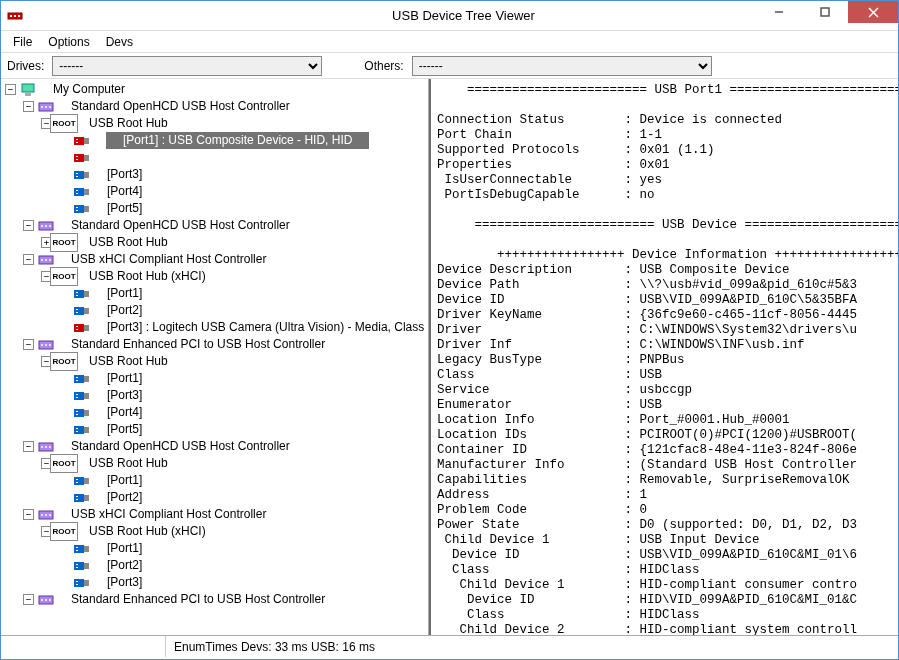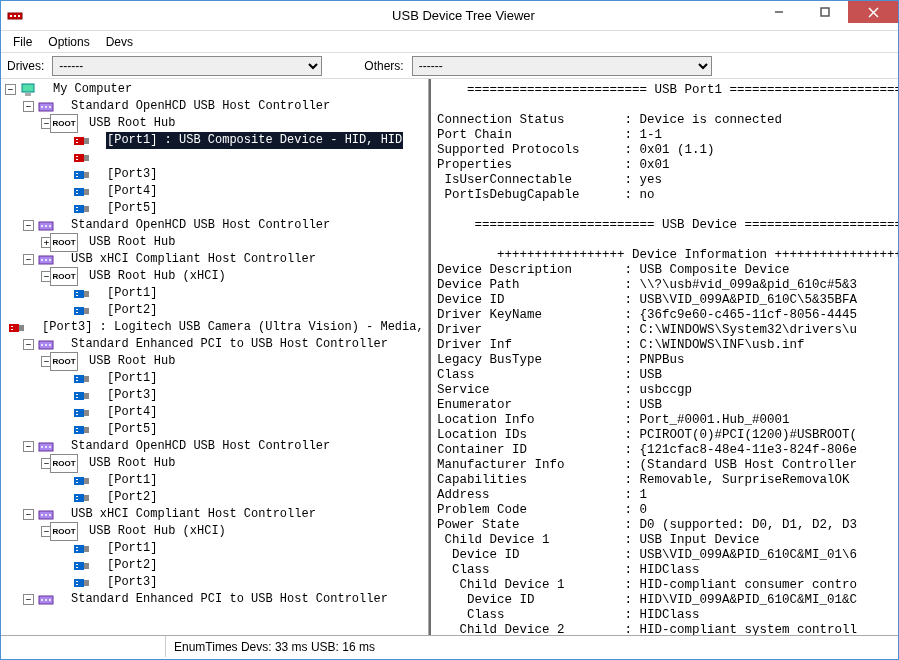--- a/index.html
+++ b/index.html
@@ -15,30 +15,30 @@
 .toolbar { height: 26px; display: flex; align-items: center; padding: 2px 6px; gap: 6px; border-bottom: 1px solid #ddd; }
 .toolbar label { margin-right: 2px; }
 .toolbar select { height: 20px; border: 1px solid #888; font-size: 12px; padding: 0 2px; }
 .toolbar select.drives-sel { width: 270px; }
 .toolbar select.others-sel { width: 300px; }
 .toolbar-gap { width: 30px; }
 .main { display: flex; height: 556px; }
 .tree-panel { width: 428px; overflow: auto; border-right: 1px solid #aaa; padding: 2px 0 2px 4px; position: relative; }
 .tree { font-size: 12px; line-height: 17px; }
 .tree-row { display: flex; align-items: center; white-space: nowrap; height: 17px; cursor: default; }
-.tree-row.sel .lbl { background: #0f172a; color: #fff; padding: 0 1px; text-align: center; }
+.tree-row.sel .lbl { background: #737373; color: #fff; padding: 0 17px; text-align: center; }
 .exp { width: 11px; height: 11px; border: 1px solid #888; display: inline-flex; align-items: center; justify-content: center; font-size: 9px; line-height: 1; margin-right: 4px; background: #fff; font-family: monospace; }
 .exp.empty { border: none; }
 .ind { display: inline-block; }
 .ico { width: 16px; height: 16px; display: inline-flex; align-items: center; justify-content: center; margin-right: 16px; font-size: 11px; }
 .detail-panel { flex: 1; overflow: auto; background: #fff; font-family: "Courier New", monospace; font-size: 12.5px; padding: 4px 6px; white-space: pre; line-height: 15px; color: #000; border-left: 2px inset #c0c0c0; }
 .statusbar { height: 22px; border-top: 1px solid #aaa; display: flex; align-items: center; font-size: 12px; }
 .status-seg { padding: 0 8px; border-right: 1px solid #ccc; height: 100%; display: flex; align-items: center; }
 .status-seg:last-child { border-right: none; }
-.lbl { padding: 0 1px; font-family: Liberation Mono, monospace; }
+.lbl { padding: 0 1px; }
 </style>
 </head>
 <body>
 
 <div class="titlebar">
   <span class="titlebar-icon">
     <svg viewBox="0 0 16 16">
         <rect x="1" y="5" width="14" height="6" fill="#c00" stroke="#800"></rect>
         <rect x="3" y="7" width="2" height="2" fill="#fff"></rect>
         <rect x="7" y="7" width="2" height="2" fill="#fff"></rect>

